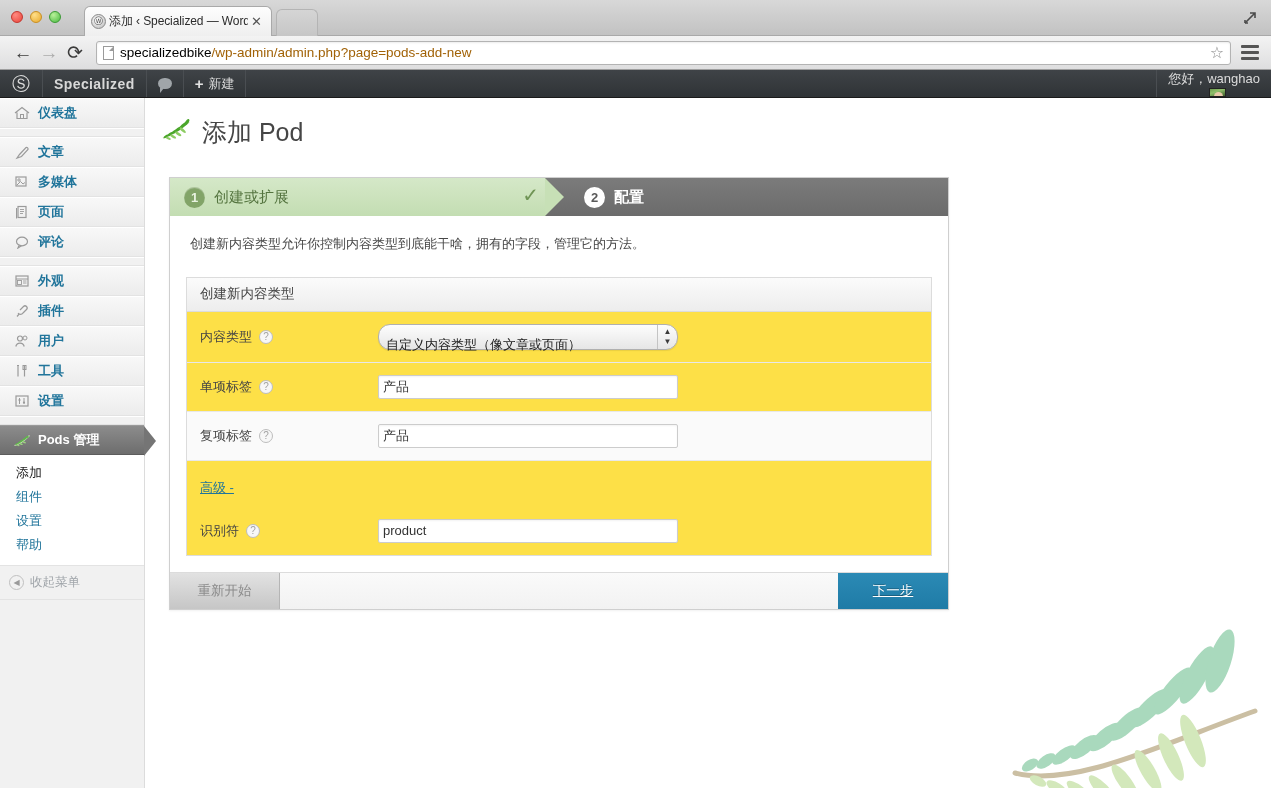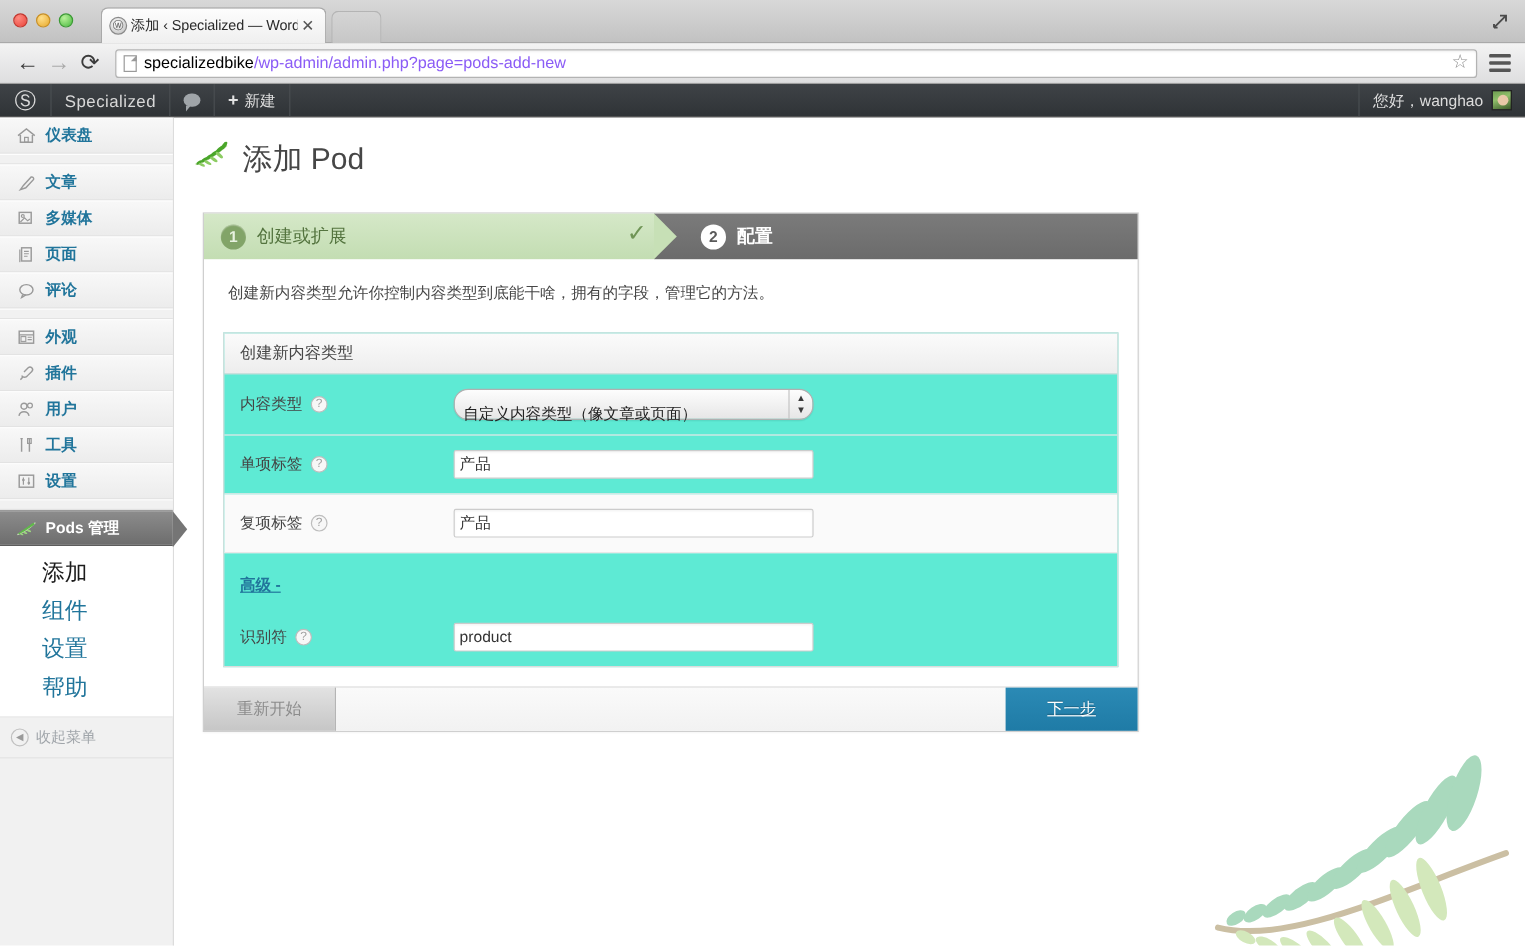--- a/index.html
+++ b/index.html
@@ -85,44 +85,44 @@
   .omnibox .page-icon {
     width: 11px; height: 14px; border: 1px solid #9a9a9a; background:#fff;
     margin-right: 6px; flex: 0 0 auto; position: relative;
   }
   .omnibox .page-icon:after{
     content:""; position:absolute; right:-1px; top:-1px;
     border-width: 0 0 5px 5px; border-style: solid;
     border-color: transparent transparent #9a9a9a transparent;
   }
   .url-host { color: #000; }
-  .url-path { color: #8b5cf6; }
+  .url-path { color: #a16207; }
   .star {
     position: absolute; right: 6px; top: 3px; font-size: 16px; color: #8e8e8e; line-height: 1;
   }
   .menu-btn { width: 22px; display:flex;flex-direction:column;gap:3px; padding: 0 2px;}
   .menu-btn i { display:block; height: 3px; background: #555; border-radius: 1px; }
 
   
   #wpadminbar {
     height: 28px; background: #32373c;
     background: linear-gradient(to bottom,#3f4347,#2f3336);
     display: flex; align-items: stretch;
     color: #c8c8c8; font-size: 13px;
     border-bottom: 1px solid #1a1a1a;
   }
   .ab-item {
     display: flex; align-items: center; padding: 0 11px;
     border-right: 1px solid #4a4e52;
     color: #dcdcdc; white-space: nowrap;
   }
   .ab-logo { font-size: 18px; color: #dcdcdc; padding: 0 12px; }
-  .ab-site { color: #d8d8d8; font-size: 14px; letter-spacing: .4px;}
+  .ab-site { color: #d8d8d8; font-size: 14px; letter-spacing: .4px; font-weight: bold;}
   .ab-right { margin-left: auto; display:flex; align-items:stretch; }
-  .ab-right .ab-item { border-right: none; border-left: 1px solid #4a4e52; }
+  .ab-right .ab-item { border-right: none; border-left: 1px solid #4a4e52; flex-direction: column; }
   .avatar {
     width: 17px; height: 17px; margin-left: 7px;
     background: linear-gradient(160deg,#6e9c4f 0%,#8fbf6a 40%,#3d5c2a 100%);
     border: 1px solid #222; position: relative; overflow:hidden;
   }
   .avatar:after{
     content:""; position:absolute; left:4px; top:3px; width:9px;height:9px;
     border-radius:50%; background:#e8c9a8;
   }
   .plus-ico { font-size: 15px; margin-right: 5px; color:#e3e3e3; font-weight: bold;}
@@ -169,22 +169,22 @@
     width: 0; height: 0;
     border-style: solid; border-width: 15px 0 15px 12px;
     border-color: transparent transparent transparent #757575;
     z-index: 5;
   }
   .submenu {
     background: #fff; padding: 6px 0 8px 0;
     border-bottom: 1px solid #e3e3e3;
   }
   .submenu a {
-    display:block; padding: 3px 0 3px 35px;
-    color: #21759b; font-size: 19px; text-decoration:none;font-family:Liberation Serif, serif;
+    display:block; padding: 3px 0 3px 16px;
+    color: #21759b; font-size: 13px; text-decoration:none;font-family:Liberation Serif, serif;
   }
   .submenu a.current { color: #1c1c1c; font-weight: normal; }
   .collapse-row {
     display:flex; align-items:center; gap:6px;
     padding: 8px 0 8px 9px; color: #a0a5aa; font-size: 12.5px;
     border-bottom: 1px solid #e3e3e3;
   }
   .collapse-ico {
     width: 15px; height: 15px; border-radius: 50%;
     border: 1px solid #c0c0c0; background:#f1f1f1;
@@ -253,21 +253,21 @@
   }
 
   .wizard-desc {
     padding: 18px 20px 22px 20px;
     font-size: 13px; color: #474747; line-height: 1.6;
   }
 
   .pods-box {
     margin: 0 16px 16px 16px;
     border: 1px solid #dcdcdc;
-    background: #5eead4;
+    background: #fde047;
   }
   .pods-box-title {
     height: 34px; display:flex;align-items:center;
     padding: 0 13px;
     background: linear-gradient(to bottom,#fbfbfb,#ededed);
     border-bottom: 1px solid #dcdcdc;
     font-size: 13.5px; color: #464646;
   }
   .field-row {
     display: flex; align-items: center;
@@ -308,21 +308,20 @@
   }
   .select-arrows {
     position:absolute; right:0; top:0; bottom:0; width: 20px;
     border-left: 1px solid #c4c4c4;
     display:flex;flex-direction:column;align-items:center;justify-content:center;
     gap: 2px; color: #3a3a3a; font-size: 8px; line-height: 1;
   }
   .adv-row {
     padding: 14px 13px 6px 13px;
     border-bottom: none;
-    font-weight: bold;
   }
   .adv-link {
     font-size: 13px; color: #21759b; text-decoration: underline;
     cursor: pointer;
   }
 
   .wizard-footer {
     display: flex; align-items: stretch; height: 37px;
     border-top: 1px solid #dcdcdc;
     background: linear-gradient(to bottom,#fafafa,#f2f2f2);

